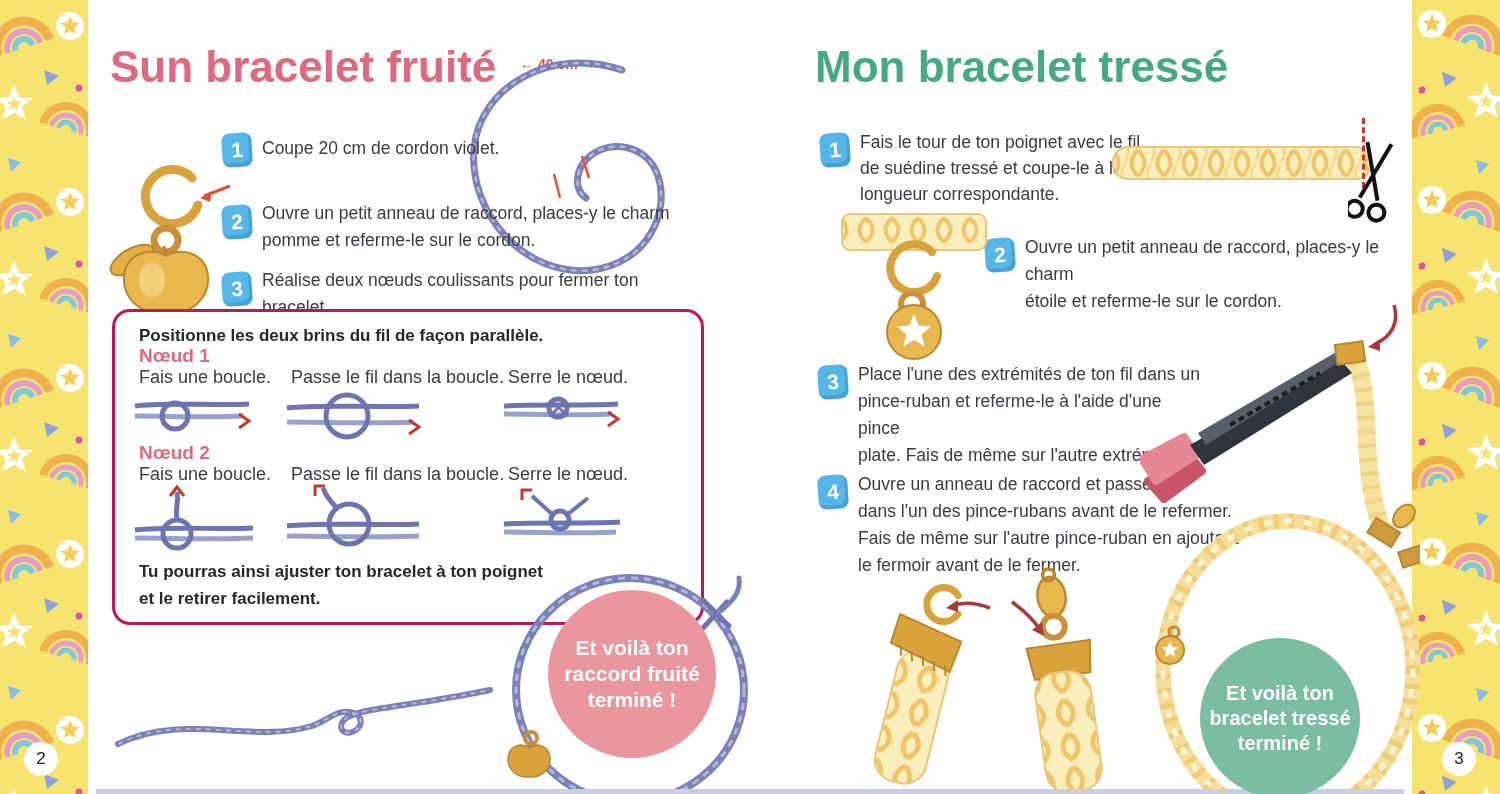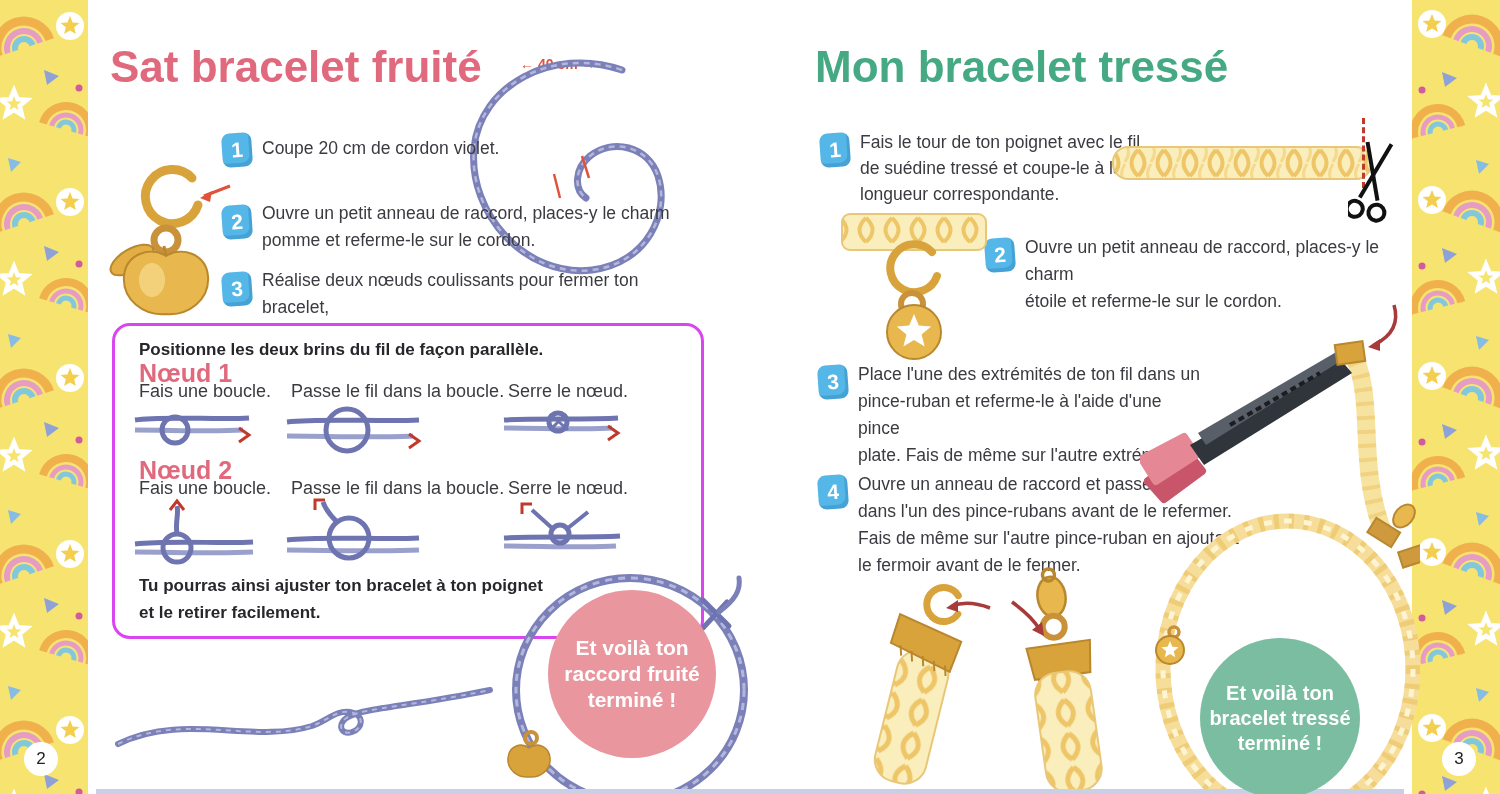--- a/index.html
+++ b/index.html
@@ -32,28 +32,28 @@
     transform:rotate(-4deg);
     display:flex;align-items:center;justify-content:center;
     color:#fff;font-weight:bold;font-size:21px;
   }
   .step-text{
     position:absolute;font-size:17.5px;line-height:27px;color:#3a3a40;
     white-space:pre-line;
   }
   
   .knot-box{
-    position:absolute;left:112px;top:323px;width:586px;height:310px;
-    border:3px solid #d946ef;border-radius:18px;background:#fff;
+    position:absolute;left:112px;top:309px;width:586px;height:310px;
+    border:3px solid #be185d;border-radius:18px;background:#fff;
   }
   .knot-intro,.knot-outro{
     position:absolute;font-weight:bold;color:#26262b;font-size:17px;line-height:27px;
     white-space:pre-line;
   }
-  .noeud-label{position:absolute;color:#e0697d;font-weight:bold;font-size:25px;}
+  .noeud-label{position:absolute;color:#e0697d;font-weight:bold;font-size:19px;}
   .col-label{position:absolute;font-size:18px;color:#3a3a40;white-space:nowrap;}
   
   .badge-circle{
     position:absolute;border-radius:50%;display:flex;flex-direction:column;
     align-items:center;justify-content:center;z-index:4;
     color:#ffffff;font-weight:bold;text-align:left;
   }
   .badge-pink{left:548px;top:590px;width:168px;height:168px;background:#e9969e;font-size:21px;line-height:26px;}
   .badge-green{left:1200px;top:638px;width:160px;height:160px;background:#7abda1;font-size:20px;line-height:25px;}
   .page-edge{position:absolute;left:96px;top:789px;width:1308px;height:5px;background:#c9d0e6;}
@@ -114,21 +114,21 @@
     <rect width="88" height="794" fill="url(#bpR)"></rect>
   </svg>
 
   <div class="page-num" style="left:24px;top:742px;">
       <span>2</span>
     </div>
   <div class="page-num" style="left:1442px;top:742px;">
       <span>3</span>
     </div>
 
-  <div class="page-title title-pink" style="left:110px;top:42px;">Sat bracelet fruité</div>
+  <div class="page-title title-pink" style="left:110px;top:42px;">Sun bracelet fruité</div>
   <div class="measure-label" style="left:520px;top:56px;">← 40 cm →</div>
 
   <svg class="abs" style="left:462px;top:52px;" width="215" height="275">
     <path d="M 160 18 C 90 -6 18 34 12 96 C 6 162 64 226 130 218 C 186 211 208 160 196 124 C 186 94 150 86 128 104 C 112 117 112 138 124 146" fill="none" stroke="#7b81b8" stroke-width="7" stroke-linecap="round"></path>
     <path d="M 160 18 C 90 -6 18 34 12 96 C 6 162 64 226 130 218 C 186 211 208 160 196 124 C 186 94 150 86 128 104 C 112 117 112 138 124 146" fill="none" stroke="#b3b8da" stroke-width="2.5" stroke-dasharray="6 5"></path>
     <line x1="92" y1="122" x2="98" y2="146" stroke="#e0523c" stroke-width="2.5"></line>
     <line x1="120" y1="104" x2="127" y2="126" stroke="#e0523c" stroke-width="2.5"></line>
   </svg>
 
   <svg class="abs" style="left:92px;top:158px;" width="150" height="158">

